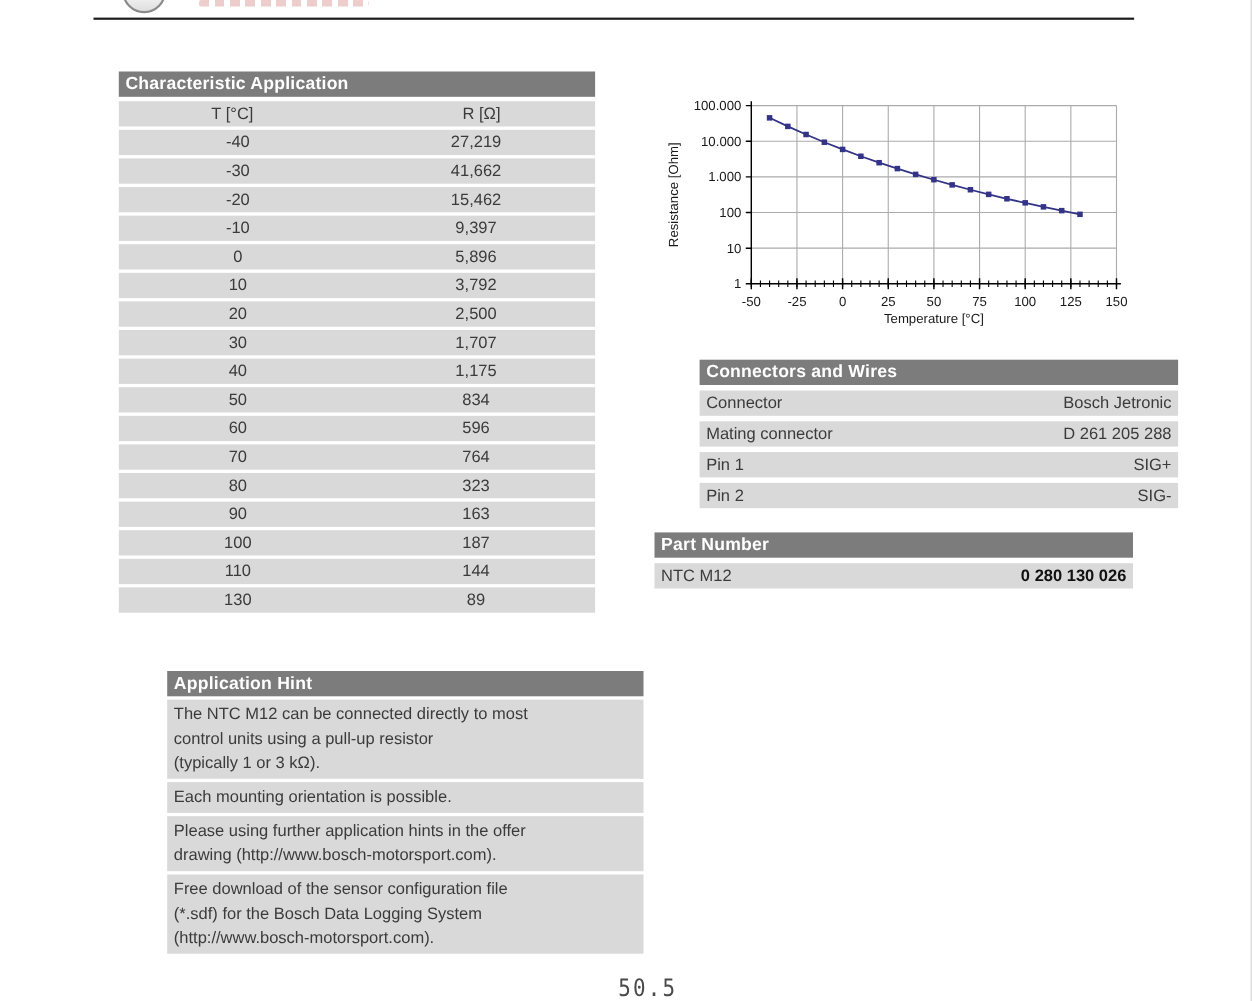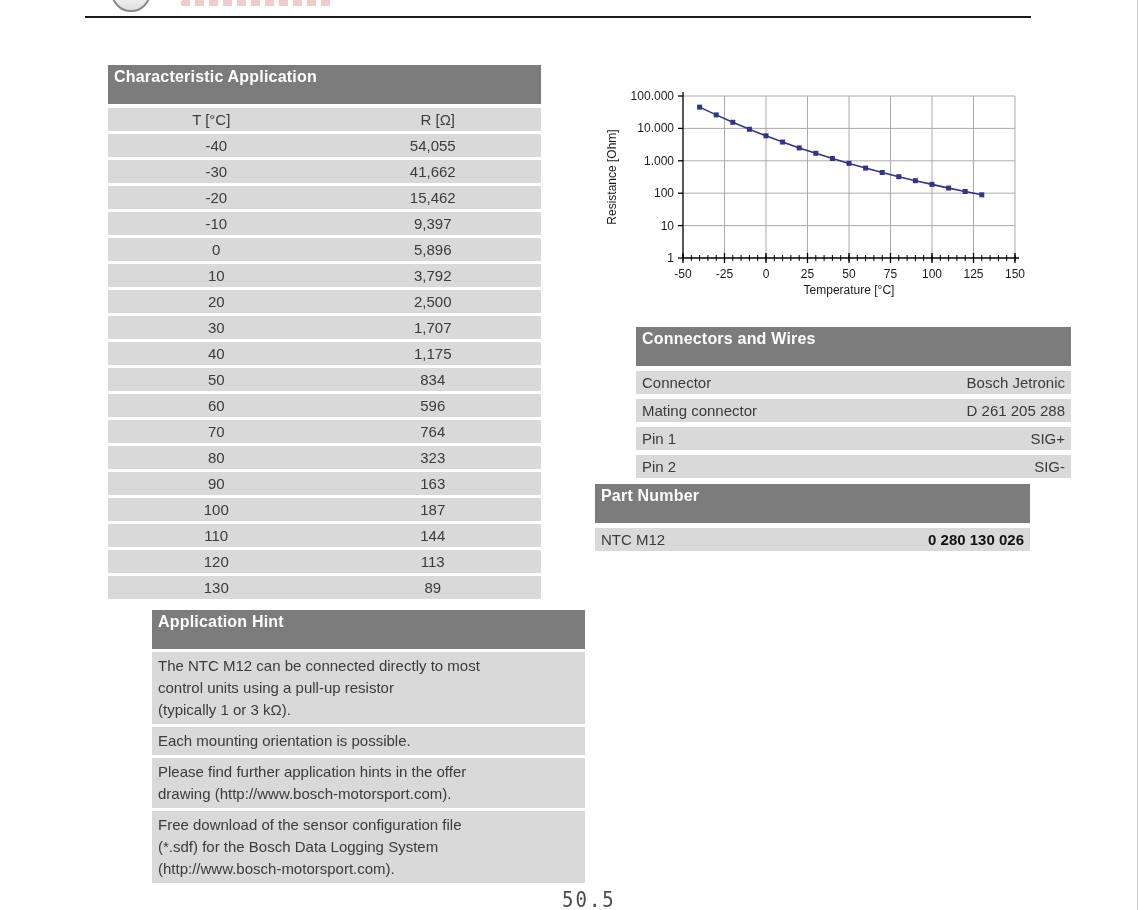--- a/index.html
+++ b/index.html
@@ -14,21 +14,21 @@
     border:2px solid #8a8a8a;background:linear-gradient(180deg,#ffffff 40%,#dedede 100%);
   }
   .header-text-remnant{
     position:absolute;left:181px;top:0;width:154px;height:6px;
     background:repeating-linear-gradient(90deg,rgba(205,110,110,.35) 0 9px,rgba(205,110,110,0) 9px 14px);
     border-radius:2px;
   }
 
   .section{position:absolute;}
   .sec-header{
-    height:39px;line-height:23px;background:#7c7c7c;color:#ffffff;
+    height:23px;line-height:23px;background:#7c7c7c;color:#ffffff;
     font-weight:bold;font-size:16px;padding-left:6px;letter-spacing:.2px;
   }
   .trow{display:flex;height:23px;margin-top:3px;background:#d9d9d9;align-items:center;font-size:15px;}
   .trow .cell{flex:1;text-align:center;}
   .kvrow{display:flex;height:23px;margin-top:5px;background:#d9d9d9;align-items:center;
     font-size:15px;padding:0 6px;justify-content:space-between;}
   .kvrow .v{text-align:right;}
   .kvrow .v.bold{font-weight:bold;color:#111;}
   .hint-item{
     margin-top:3px;background:#d9d9d9;padding:3px 6px;font-size:15px;line-height:22px;
@@ -50,21 +50,21 @@
 
 <div class="section" style="left:108px;top:65px;width:433px;">
   <div class="sec-header">Characteristic Application</div>
   <div class="trow" style="margin-top:4px;gap:20px;">
     <div class="cell">T [°C]</div>
     <div class="cell">R [Ω]</div>
   </div>
   <div>
       <div class="trow">
         <div class="cell">-40</div>
-        <div class="cell">54,055</div>
+        <div class="cell">27,219</div>
       </div>
       <div class="trow">
         <div class="cell">-30</div>
         <div class="cell">41,662</div>
       </div>
       <div class="trow">
         <div class="cell">-20</div>
         <div class="cell">15,462</div>
       </div>
       <div class="trow">
@@ -111,24 +111,20 @@
         <div class="cell">90</div>
         <div class="cell">163</div>
       </div>
       <div class="trow">
         <div class="cell">100</div>
         <div class="cell">187</div>
       </div>
       <div class="trow">
         <div class="cell">110</div>
         <div class="cell">144</div>
-      </div>
-      <div class="trow">
-        <div class="cell">120</div>
-        <div class="cell">113</div>
       </div>
       <div class="trow">
         <div class="cell">130</div>
         <div class="cell">89</div>
       </div>
     </div>
 </div>
 
 <div class="section" style="left:598px;top:85px;width:435px;height:218px;">
   <svg id="rt-chart" width="435" height="218" viewBox="0 0 435 218">
@@ -274,21 +270,21 @@
     </div>
 </div>
 
 <div class="section" style="left:108px;top:610px;width:433px;padding-left:44px;">
   <div class="sec-header">Application Hint</div>
   <div>
       <div class="hint-item">The NTC M12 can be connected directly to most
 control units using a pull-up resistor
 (typically 1 or 3 kΩ).</div>
       <div class="hint-item">Each mounting orientation is possible.</div>
-      <div class="hint-item">Please find further application hints in the offer
+      <div class="hint-item">Please using further application hints in the offer
 drawing (http://www.bosch-motorsport.com).</div>
       <div class="hint-item">Free download of the sensor configuration file
 (*.sdf) for the Bosch Data Logging System
 (http://www.bosch-motorsport.com).</div>
     </div>
 </div>
 
 <div class="footer-dim">50.5</div>
 
 </body></html>

